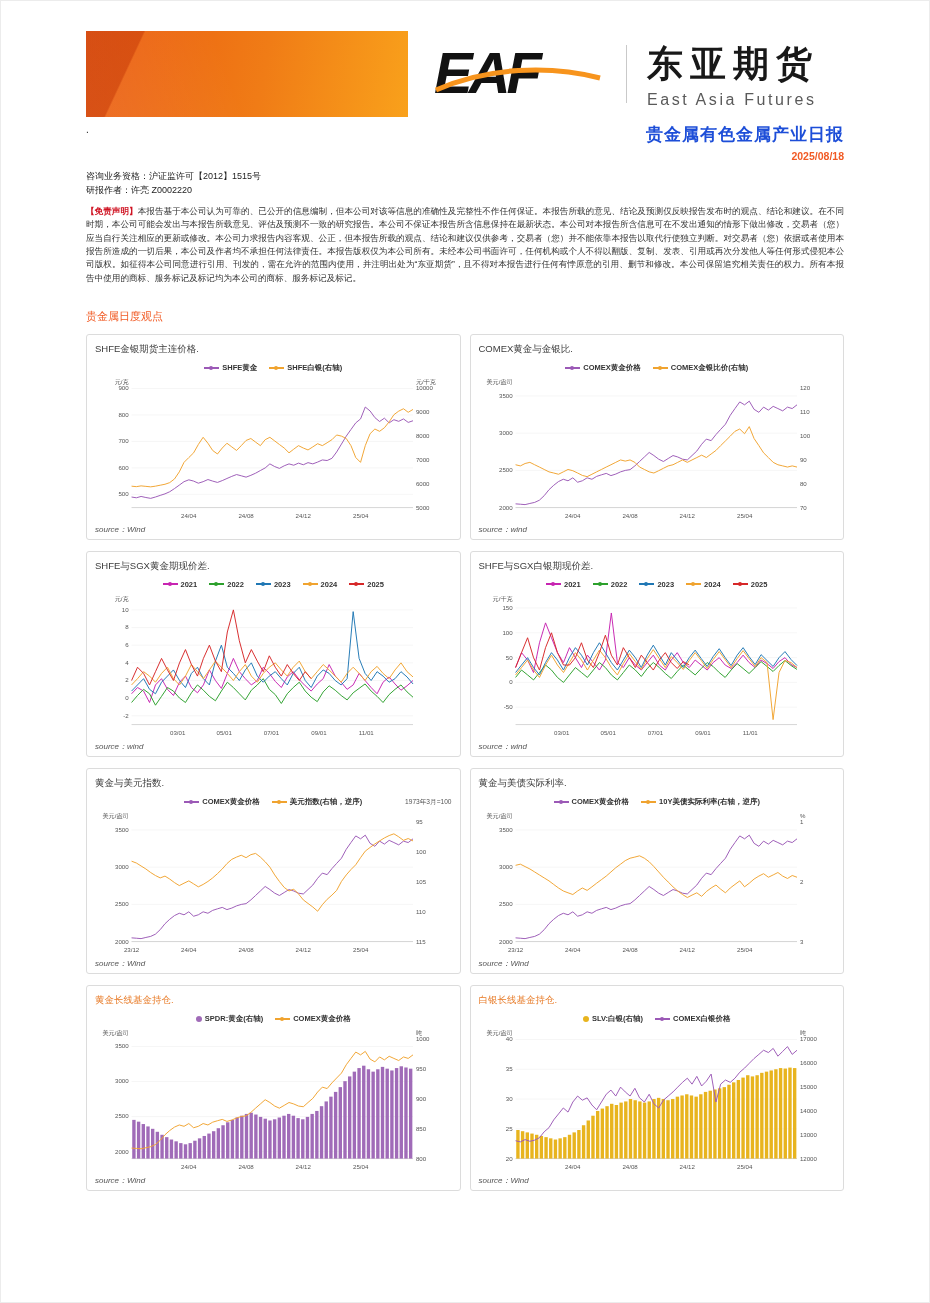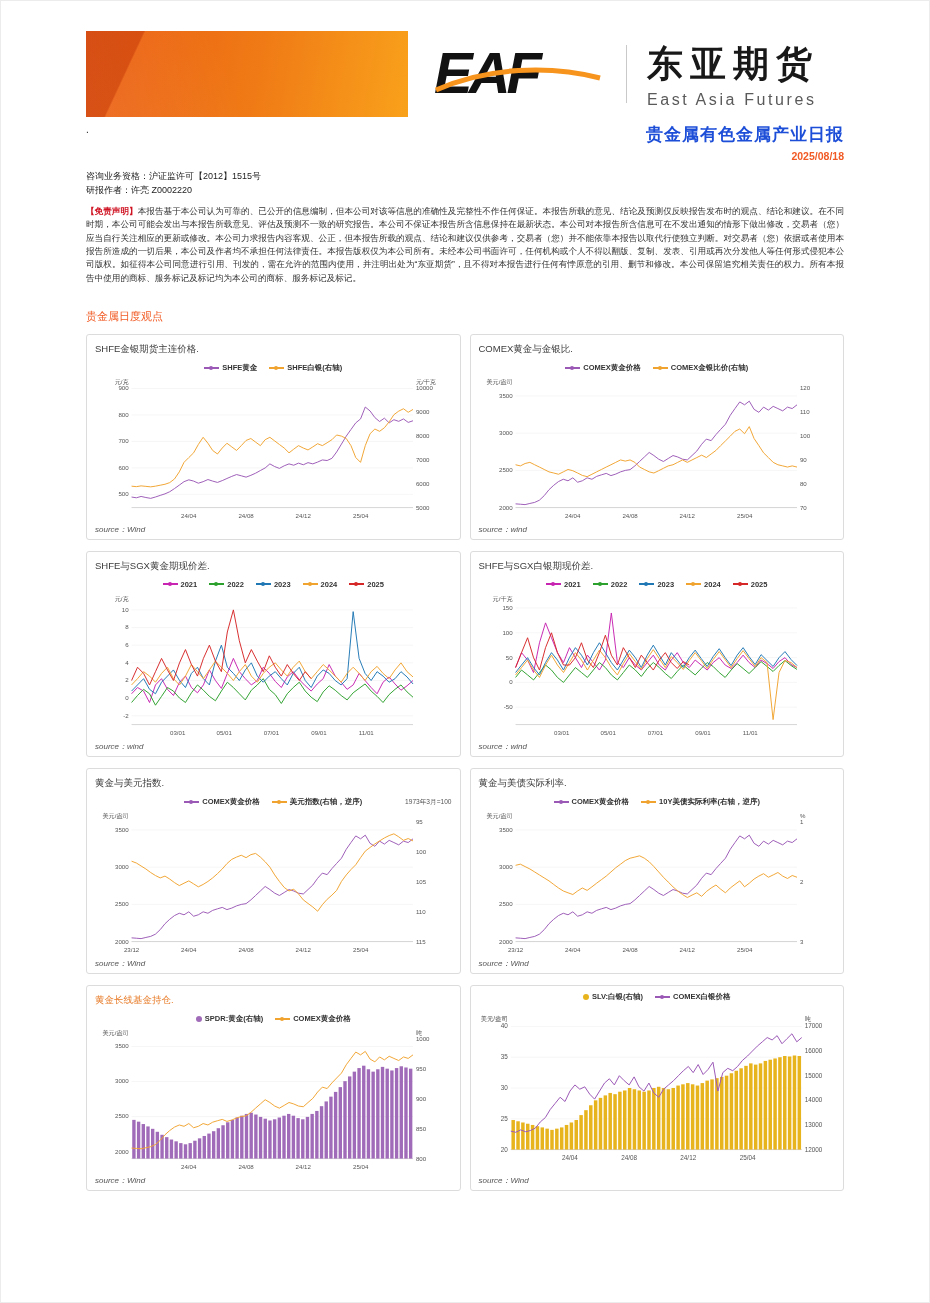--- a/index.html
+++ b/index.html
@@ -511,20 +511,21 @@
           <rect x="308.1503333333334" y="42.76" width="3.516" height="94.24000000000001" fill="#a06bb8"></rect>
           <rect x="313.0336666666667" y="40.9" width="3.516" height="96.1" fill="#a06bb8"></rect>
           <rect x="317.91700000000003" y="42.14" width="3.516" height="94.86" fill="#a06bb8"></rect>
           <rect x="322.80033333333336" y="43.379999999999995" width="3.516" height="93.62" fill="#a06bb8"></rect>
           <polyline points="34.0,126.1 39.0,126.4 43.9,126.8 48.9,125.7 53.9,124.6 58.8,122.4 63.8,118.0 68.8,112.2 73.7,107.8 78.7,104.2 83.7,102.0 88.6,103.4 93.6,100.5 98.6,104.9 103.5,103.4 108.5,100.5 113.5,102.0 118.4,99.1 123.4,97.6 128.4,96.2 133.3,98.3 138.3,96.9 143.3,94.7 148.2,93.2 153.2,92.5 158.2,88.9 163.1,84.5 168.1,80.1 173.1,75.7 178.0,78.6 183.0,82.3 187.9,84.5 192.9,81.6 197.9,78.6 202.8,80.1 207.8,82.3 212.8,83.0 217.7,78.6 222.7,74.3 227.7,67.7 232.6,62.6 237.6,64.1 242.6,58.2 247.5,53.1 252.5,48.0 257.5,39.3 262.4,32.7 267.4,26.1 272.4,29.0 277.3,25.4 282.3,33.4 287.3,36.3 292.2,31.2 297.2,34.2 302.2,30.5 307.1,32.7 312.1,34.9 317.1,31.2 322.0,32.7 327.0,29.0" fill="none" stroke="#f0a32f" stroke-width="1"></polyline>
         </svg>
       <div class="chart-source">source：Wind</div>
     </div>
 
     <div class="chart-card">
+      <div class="chart-title" style="color: rgb(232, 125, 43);">白银长线基金持仓.</div>
       <div class="chart-legend-row">
           <div class="chart-legend">
             <span class="lg-item">
               <span class="lg-dot" style="background: rgb(232, 180, 30);"></span>
               <span>SLV:白银(右轴)</span>
             </span>
             <span class="lg-item">
               <span class="lg-line" style="background: rgb(155, 89, 182);">
                 <span class="lg-mid" style="background: rgb(155, 89, 182);"></span>
               </span>

